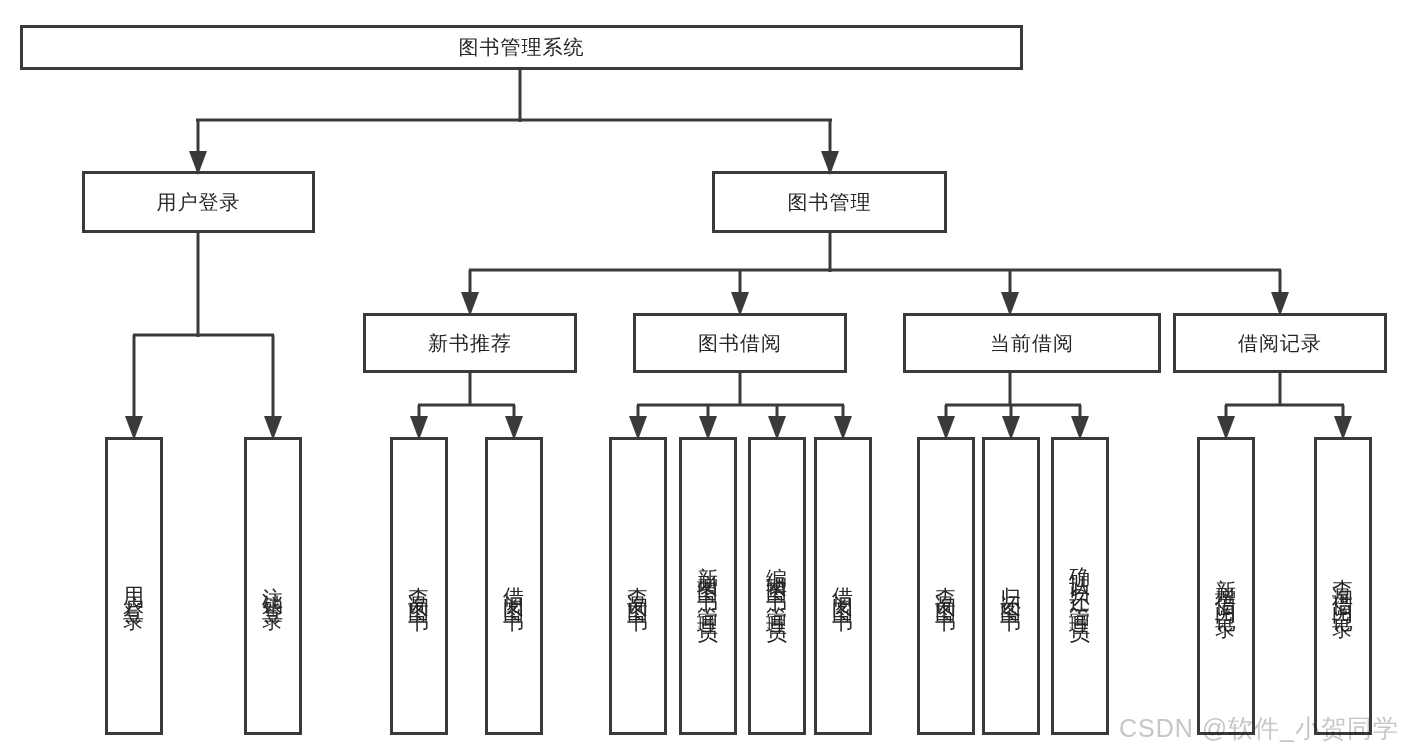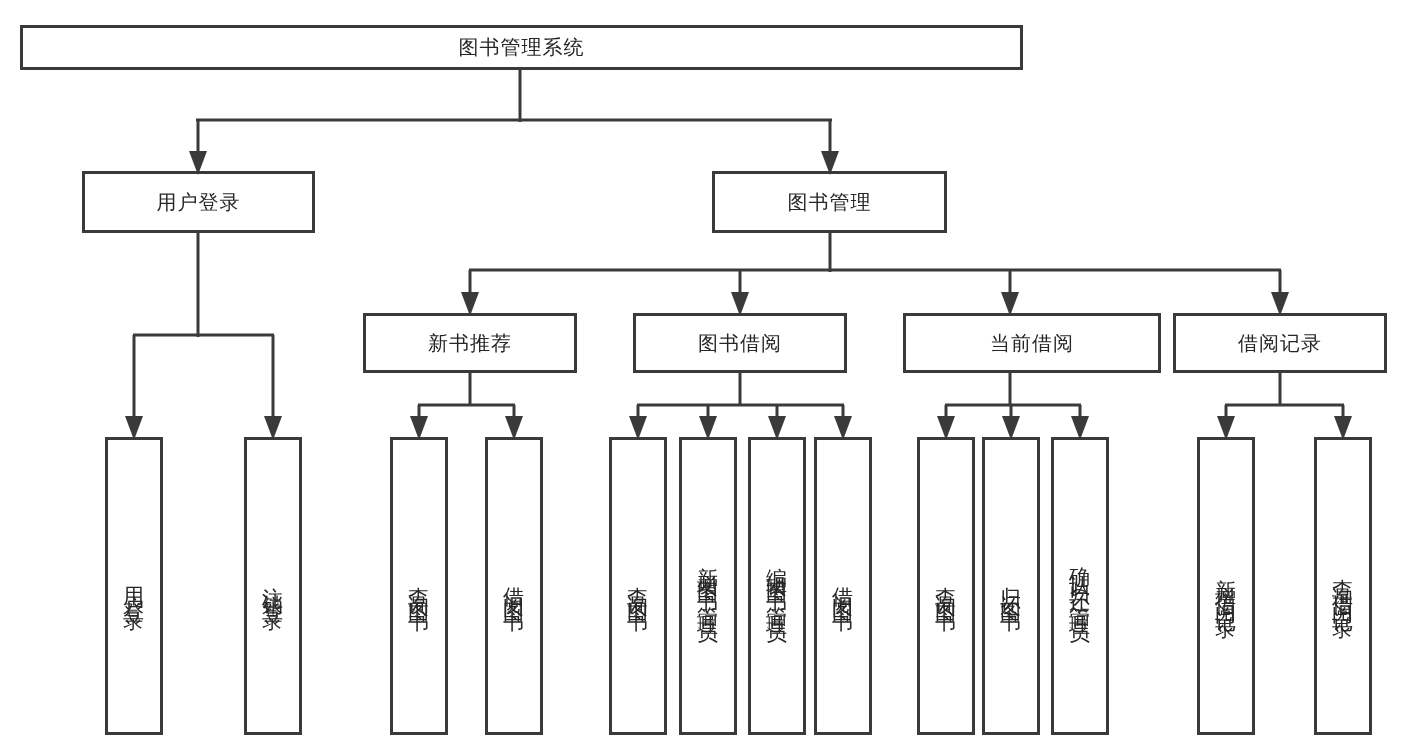--- a/index.html
+++ b/index.html
@@ -184,14 +184,15 @@
     <polygon points="1071,416 1089,416 1080,440"></polygon>
 
     <line x1="1280" y1="371" x2="1280" y2="406"></line>
     <line x1="1225" y1="405" x2="1344" y2="405"></line>
     <line x1="1226" y1="405" x2="1226" y2="418"></line>
     <line x1="1343" y1="405" x2="1343" y2="418"></line>
     <polygon points="1217,416 1235,416 1226,440"></polygon>
     <polygon points="1334,416 1352,416 1343,440"></polygon>
   </svg>
 
+  <div class="watermark">CSDN @软件_小贺同学</div>
 
 </div>
 
 </body></html>

